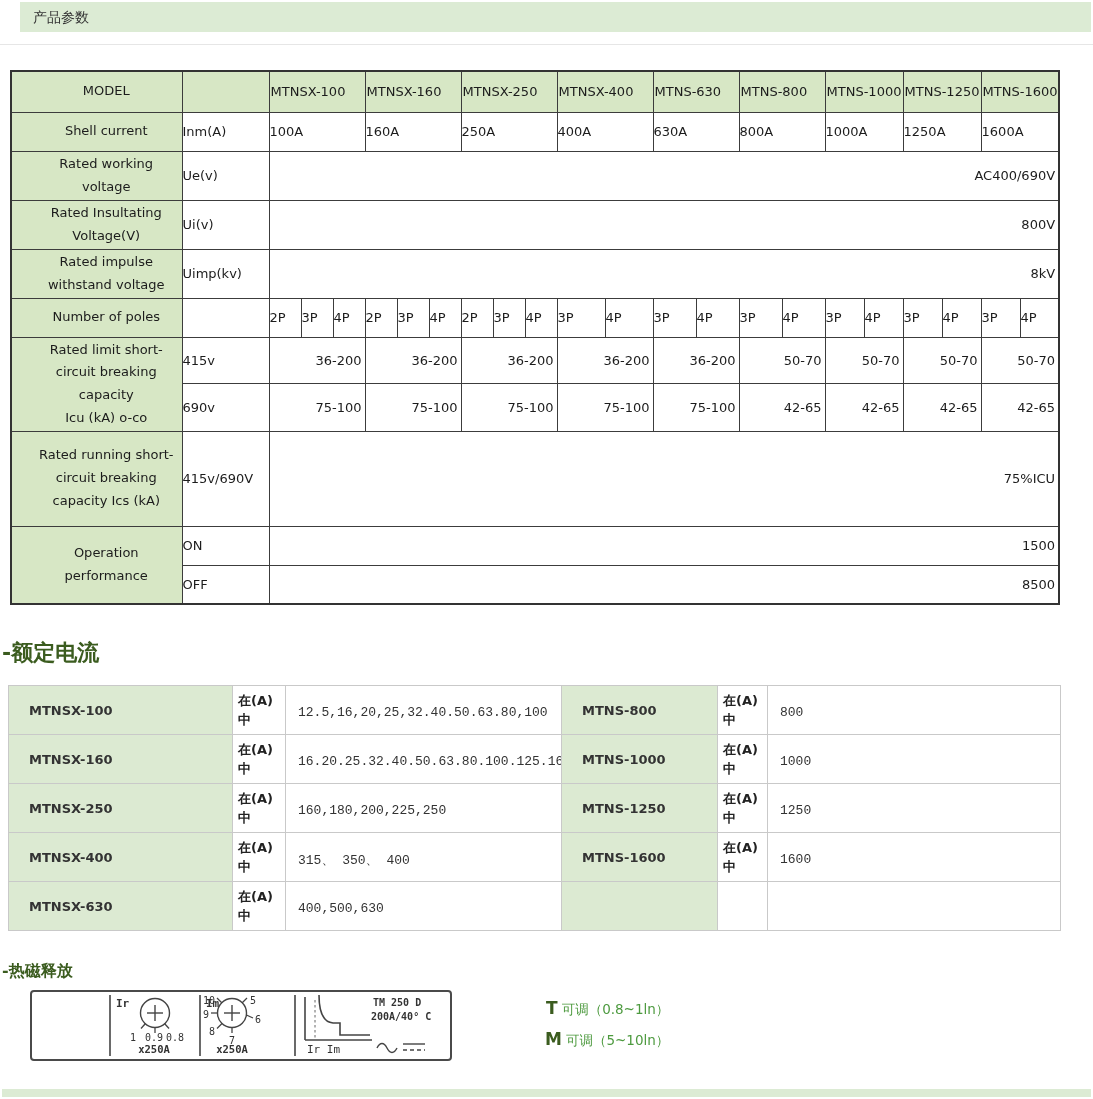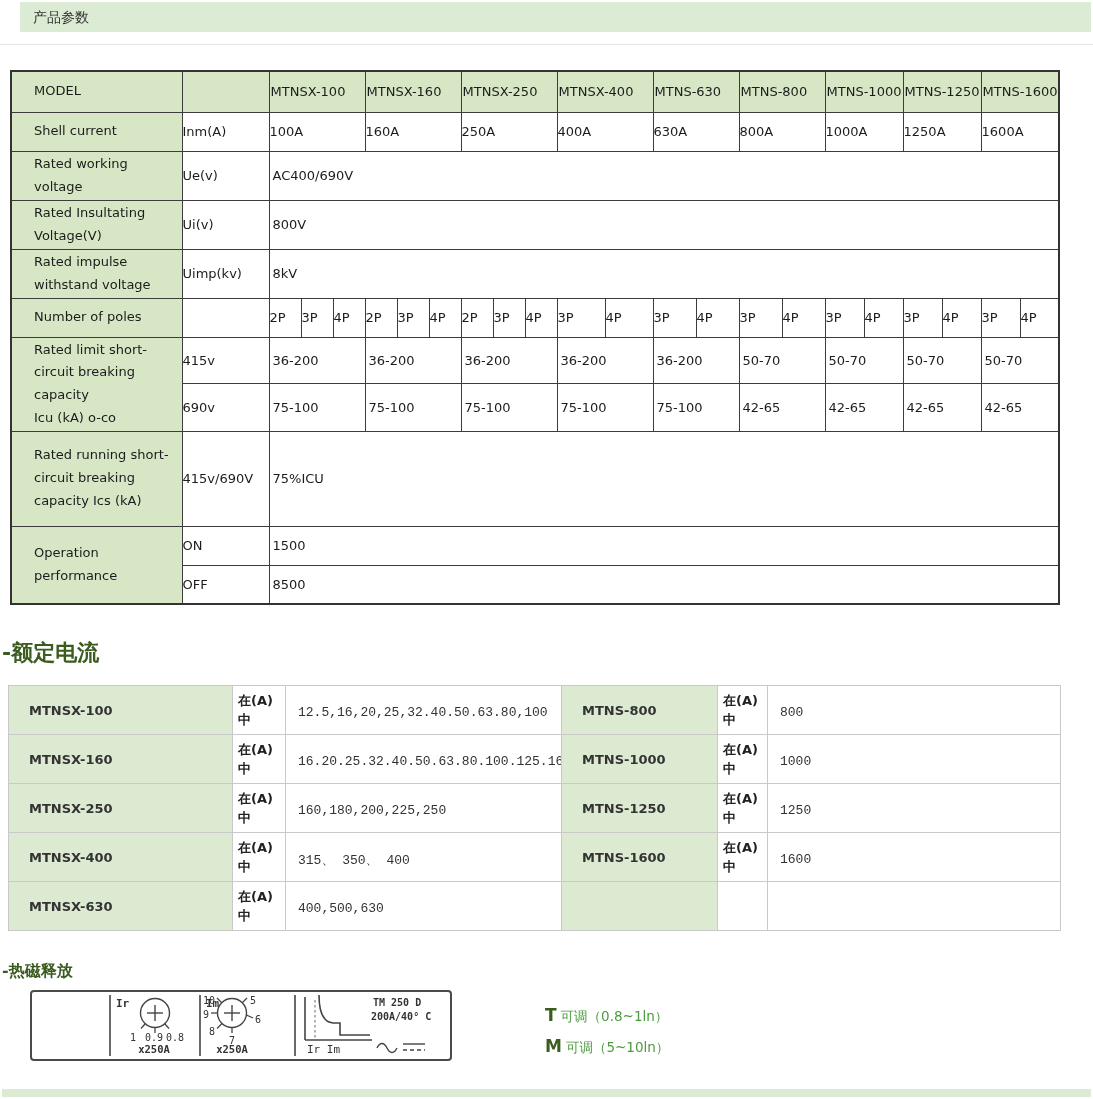--- a/index.html
+++ b/index.html
@@ -13,23 +13,23 @@
     margin:2px 2px 0 20px; height:30px; background:#dcebd4;
     line-height:30px; padding-left:13px; font-size:14px; color:#333;
   }
   .top-divider { border:none; border-top:1px solid #e6e6e6; margin:12px 0 0 0; }
 
   
   table.spec { border-collapse:collapse; table-layout:fixed; width:1048px;
     margin:25px 0 0 10px; font-size:13px; color:#1c1c1c; border:2px solid #333; }
   table.spec td { border:1px solid #3c3c3c; padding:0 3px; overflow:hidden; vertical-align:middle; }
   table.spec td.grn { background:#d7e7c5; }
-  table.spec td.lbl { padding-left:22px; line-height:1.75; }
+  table.spec td.lbl { padding-left:22px; line-height:1.75;text-align:center; }
   table.spec td.hdr { white-space:nowrap; padding:0 1px; }
-  table.spec td.c { text-align:left; }
+  table.spec td.c { text-align:right; }
   table.spec td.lft { text-align:left; padding-left:0; }
   tr.h41{height:41px} tr.h39{height:39px} tr.h49{height:49px}
   tr.h46{height:46px} tr.h48{height:48px} tr.h95{height:95px}
 
   
   .heading-lg { font-size:22px; font-weight:bold; color:#3b5c1f; margin:33px 0 13px 2px; }
   .heading-sm { font-size:16px; font-weight:bold; color:#3b5c1f; margin:30px 0 0 2px; }
 
   
   table.rc { border-collapse:collapse; table-layout:fixed; width:1052px;
@@ -38,21 +38,21 @@
   table.rc tr { height:49px; }
   table.rc td.g { background:#dcead2; }
   table.rc td.model { font-weight:bold; padding-left:20px; color:#333; }
   table.rc td.unit { font-weight:bold; padding:2px 5px; line-height:1.5; color:#222; }
   table.rc td.vals { padding-left:12px; padding-top:6px;font-family:Liberation Mono, monospace; }
 
   
   .thermal-row { display:flex; align-items:flex-start; margin:8px 0 0 30px; }
   .diagram-box { width:422px; height:71px; border:2px solid #4a4a4a; border-radius:4px; background:#fff; }
   .notes { margin-left:93px; padding-top:6px; }
-  .note-line { height:31px; line-height:38px; white-space:nowrap; }
+  .note-line { height:31px; line-height:25px; white-space:nowrap;text-align:right; }
   .note-prefix { font-size:17px; font-weight:bold; color:#3b5c1f; }
   .note-text { font-size:13.5px; color:#4d9a3f; margin-left:4px; }
 
   
   .bottom-bar { position:absolute; left:2px; right:2px; bottom:2px; height:8px; background:#dcebd4; }
 
   svg text { font-family:"DejaVu Sans Mono", monospace; fill:#333; }
 </style>
 </head>
 <body>

